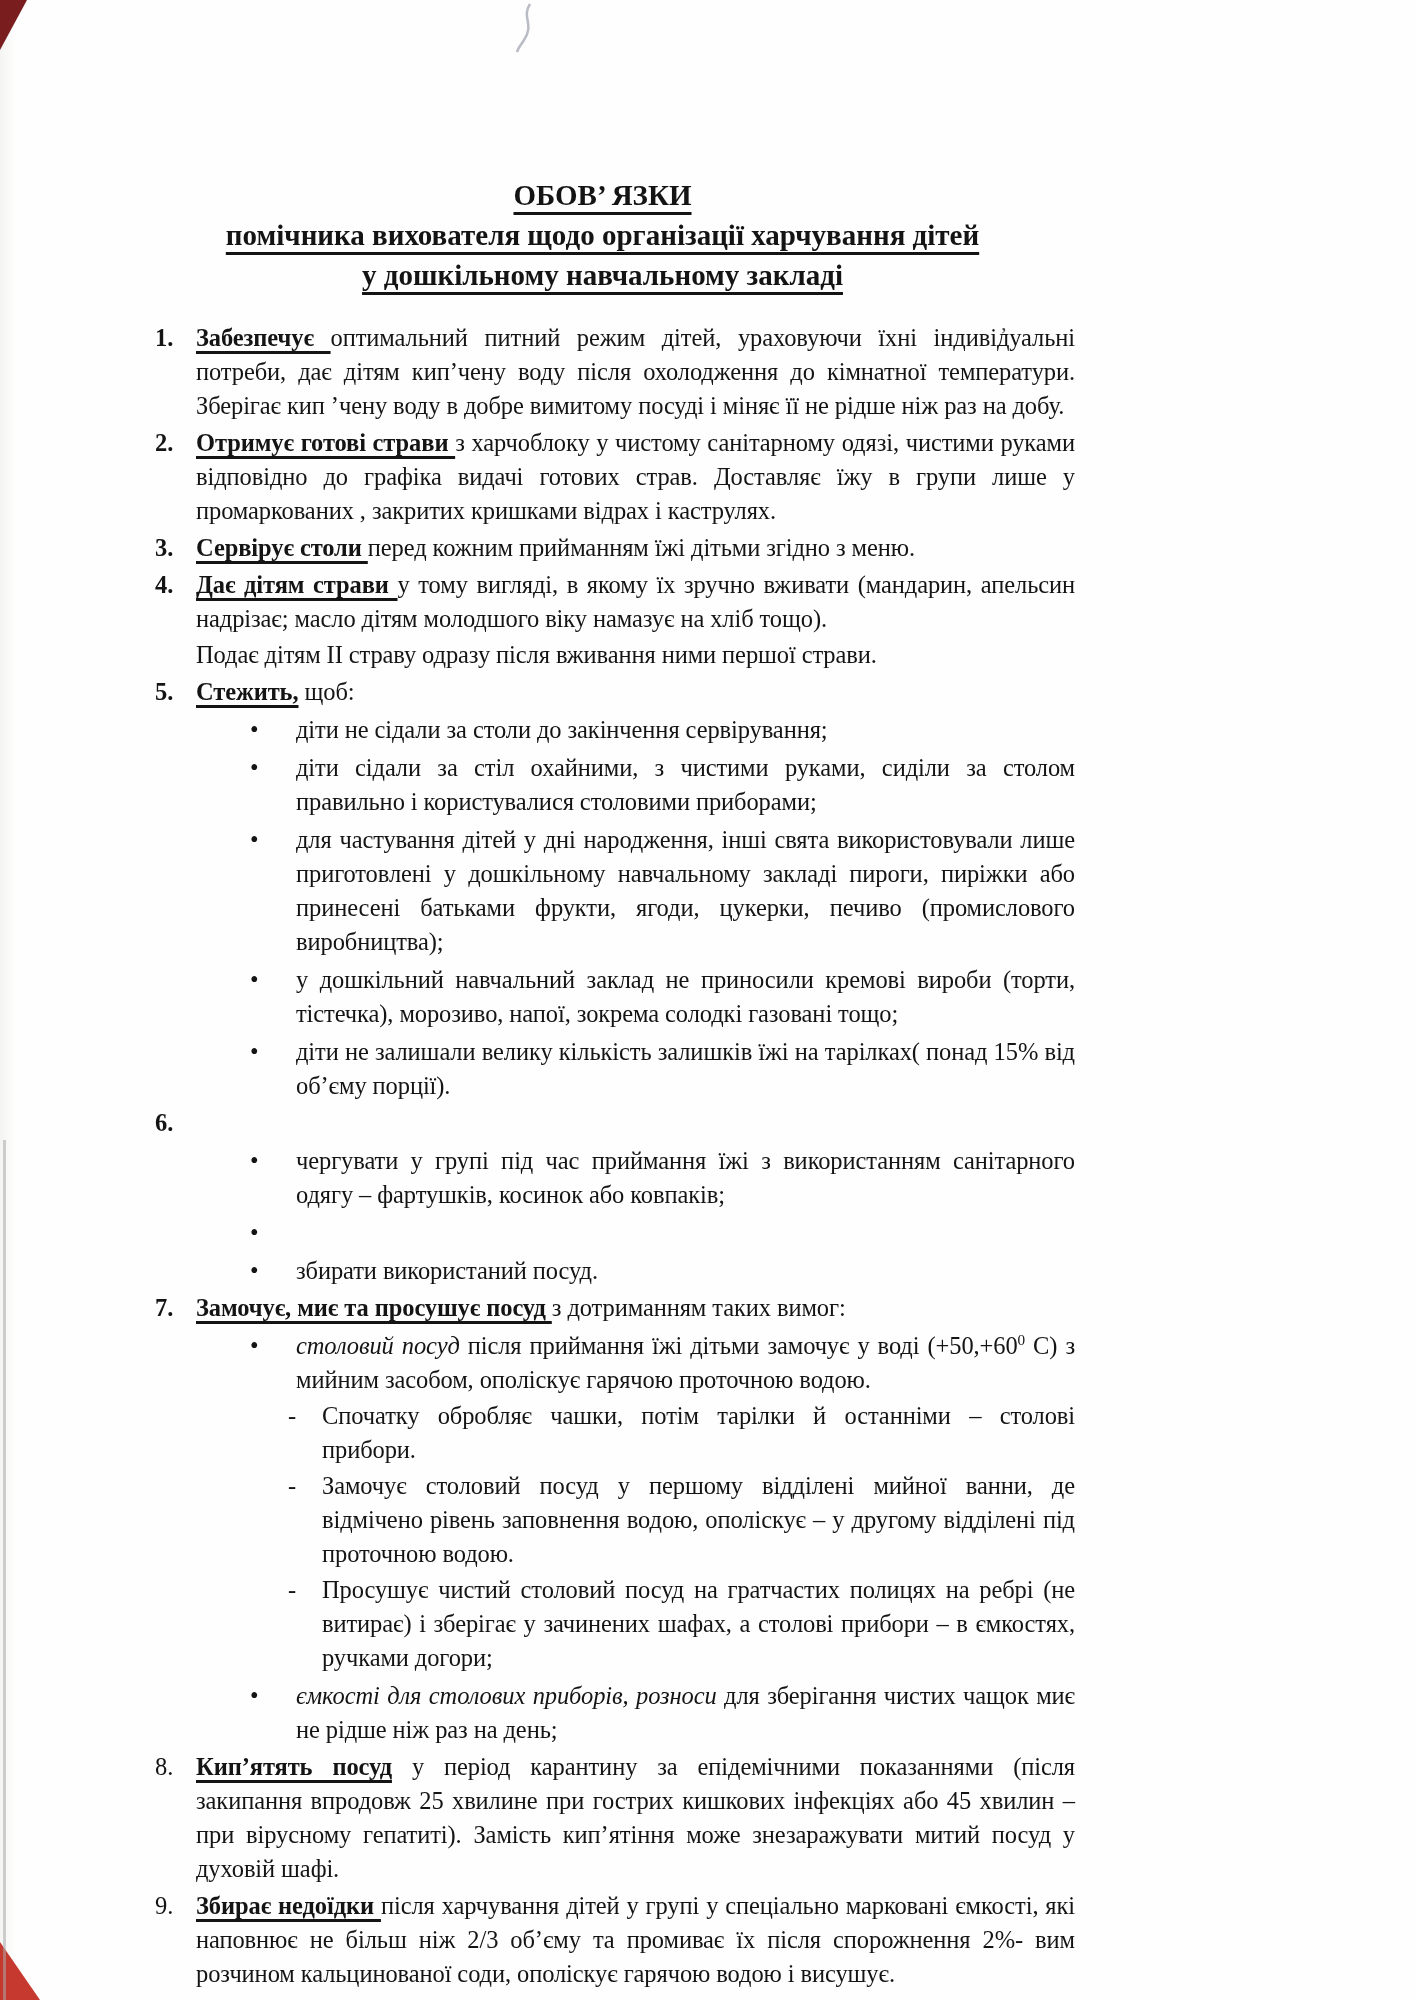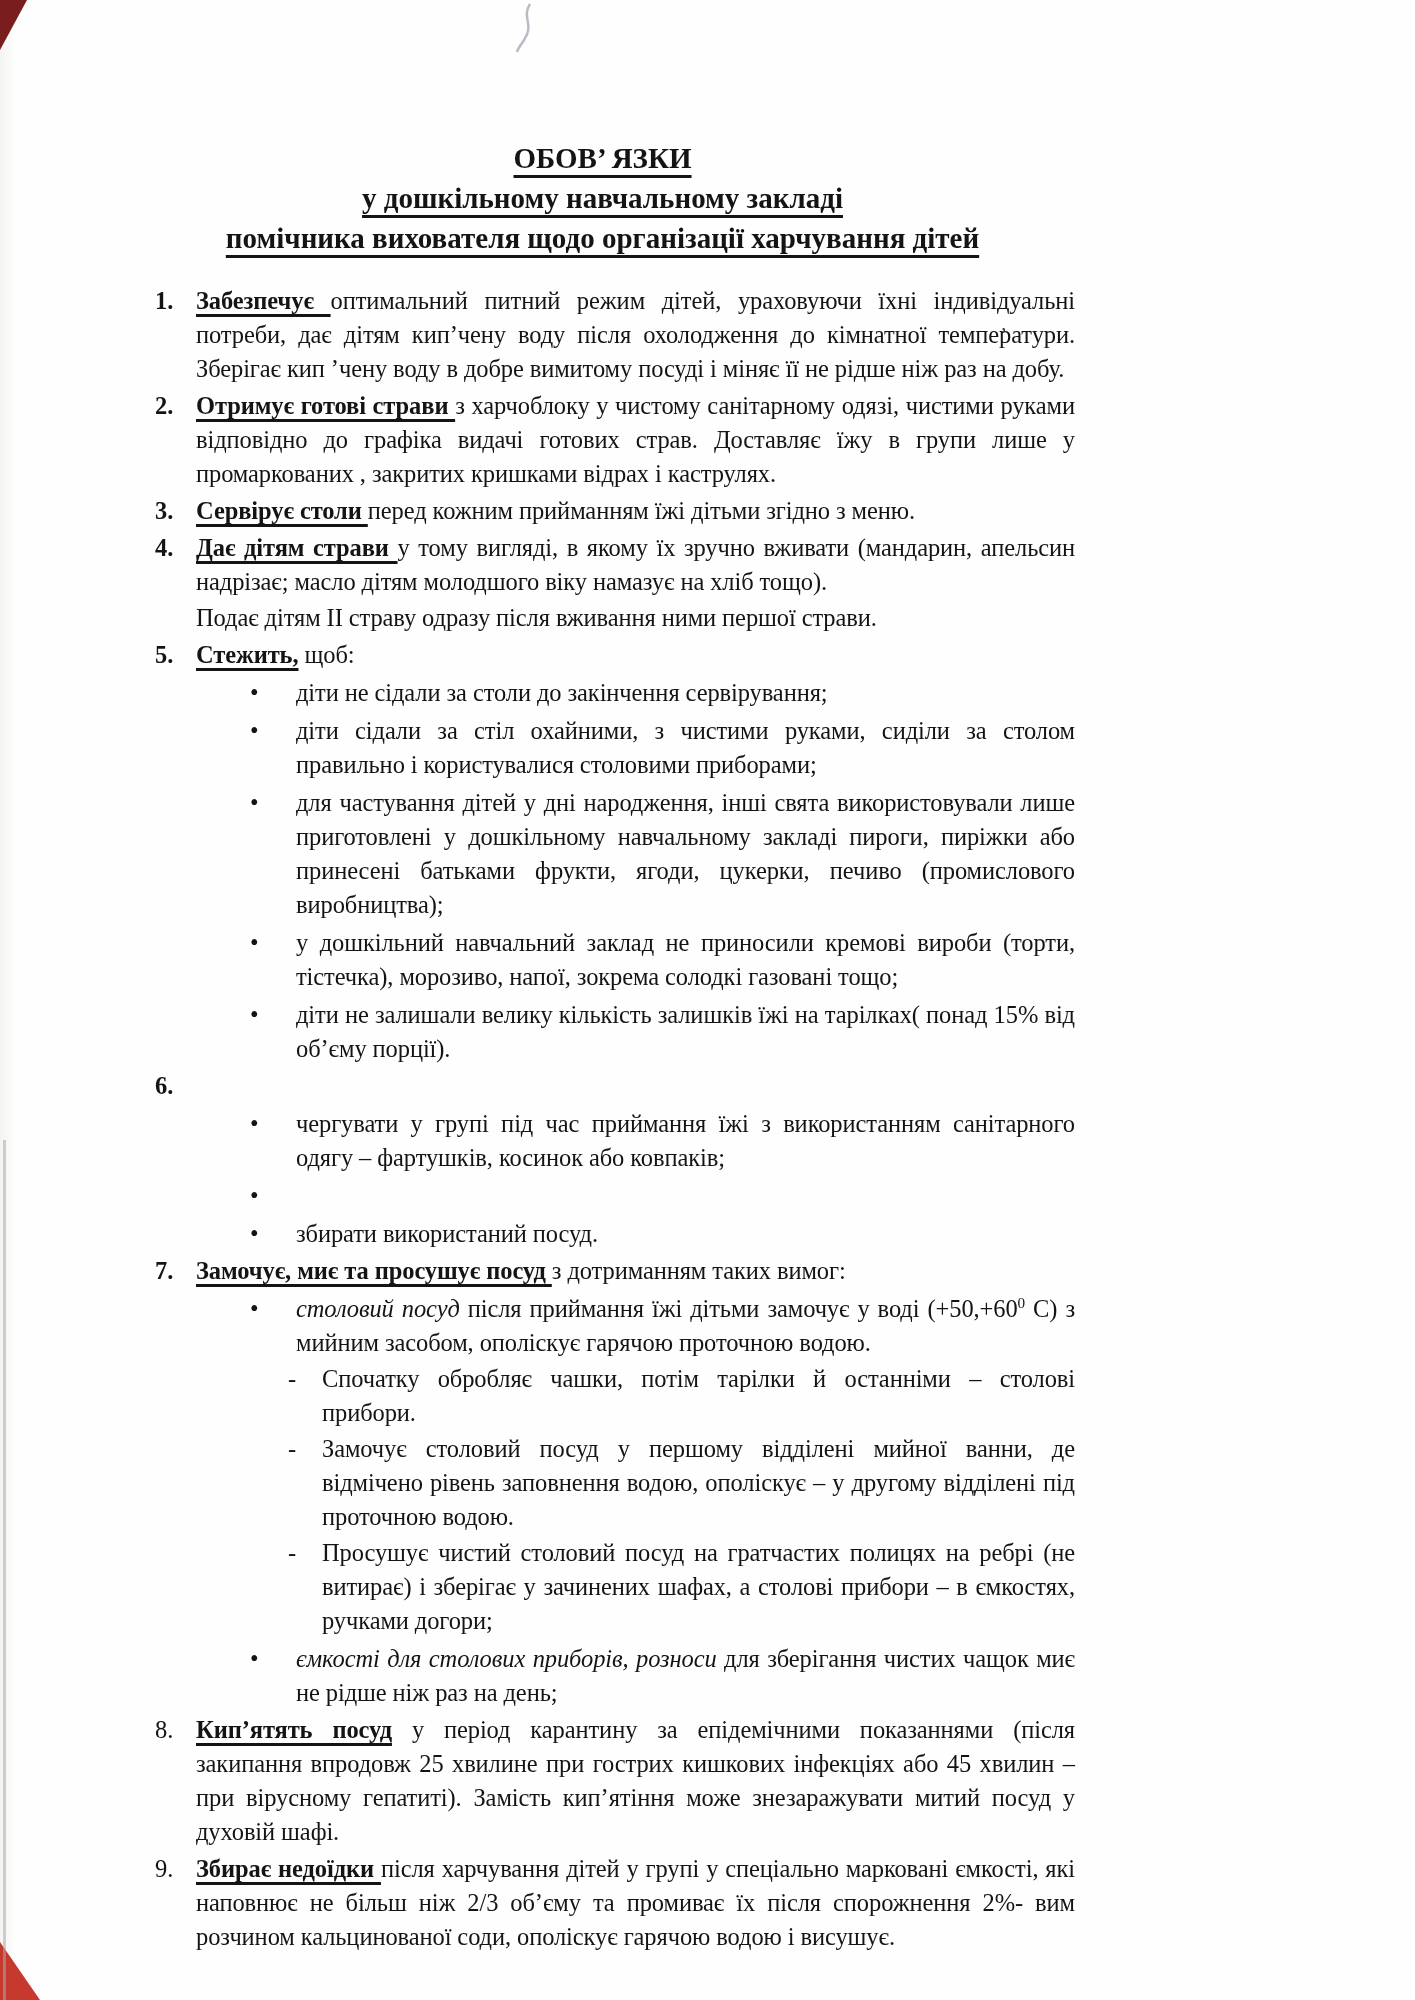--- a/index.html
+++ b/index.html
@@ -14,21 +14,21 @@
   .page{position:absolute;inset:0;background:linear-gradient(90deg,#f4f4f2 0px,#fefefe 16px);}
   
   .corner-mark{position:absolute;left:0;}
   .corner-top{top:0;width:27px;height:50px;clip-path:polygon(0 0,100% 0,0 100%);}
   .corner-bottom{bottom:0;width:40px;height:58px;clip-path:polygon(0 0,100% 100%,0 100%);}
   .edge-line{position:absolute;left:3px;top:1140px;bottom:0;width:3px;opacity:.55;}
   .pen-squiggle{position:absolute;left:497px;top:0;}
   .pen-tick{position:absolute;left:1000px;top:322px;font-size:22px;color:#444;}
   
   .content{position:absolute;top:138px;left:0;width:1415px;}
-  .title{ text-align:center;padding-right:210px;font-weight:bold;font-size:29px;line-height:40px;margin-bottom:26px;}
+  .title{ text-align:center;padding-right:210px;font-weight:bold;font-size:29px;line-height:40px;margin-bottom:26px;margin-top:37px;}
   .title-line span,.title-line{white-space:nowrap;}
   .title-line{text-decoration:underline;text-decoration-thickness:3px;text-underline-offset:7px;}
   #blocks{font-size:24.5px;line-height:34px;letter-spacing:-0.1px;}
   .block{display:flex;padding-right:340px;margin-top:2px;}
   .block .marker{flex:none;}
   .item{padding-left:155px;margin-top:3px;}
   .item .marker{width:41px;}
   .mb{font-weight:bold;}
   .para{padding-left:196px;}
   .bullet{padding-left:250px;margin-top:4px;}
@@ -52,22 +52,22 @@
   <div class="corner-mark corner-bottom" style="background: rgb(198, 57, 46);"></div>
   <div class="edge-line" style="background: rgb(169, 169, 169);"></div>
   <svg class="pen-squiggle" width="60" height="60" viewBox="0 0 60 60">
     <path d="M33,4 C24,18 38,24 27,40 C24,45 21,48 20,52" fill="none" stroke-width="2.5" stroke="#b9bcc4"></path>
   </svg>
   <span class="pen-tick">’</span>
 
   <div class="content">
     <div class="title">
       <div class="title-line">ОБОВ’ ЯЗКИ</div>
+      <div class="title-line">помічника вихователя щодо організації харчування дітей</div>
       <div class="title-line">у дошкільному навчальному закладі</div>
-      <div class="title-line">помічника вихователя щодо організації харчування дітей</div>
     </div>
     <div id="blocks">
         <div class="block item">
           <span class="marker mb">1.</span>
           <div class="btext"><span class="b u">Забезпечує </span><span>оптимальний питний режим дітей, ураховуючи їхні індивідуальні потреби, дає дітям кип’чену воду після охолодження до кімнатної температури. Зберігає кип ’чену воду в добре вимитому посуді і міняє її не рідше ніж раз на добу.</span></div>
         </div>
         <div class="block item">
           <span class="marker mb">2.</span>
           <div class="btext"><span class="b u">Отримує готові страви </span><span>з харчоблоку у чистому санітарному одязі, чистими руками відповідно до графіка видачі готових страв. Доставляє їжу в групи лише у промаркованих , закритих кришками відрах і каструлях.</span></div>
         </div>

